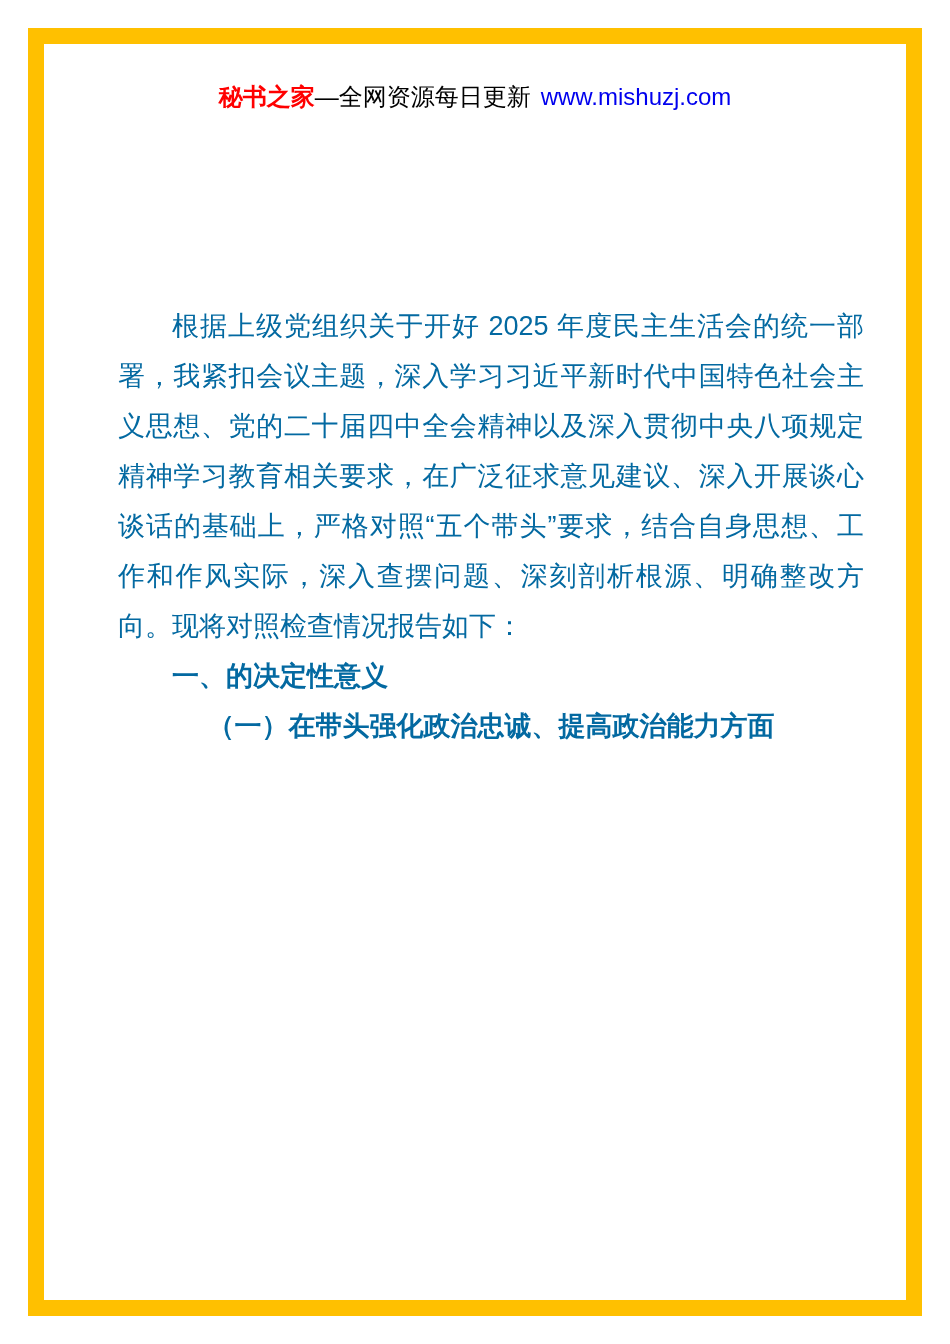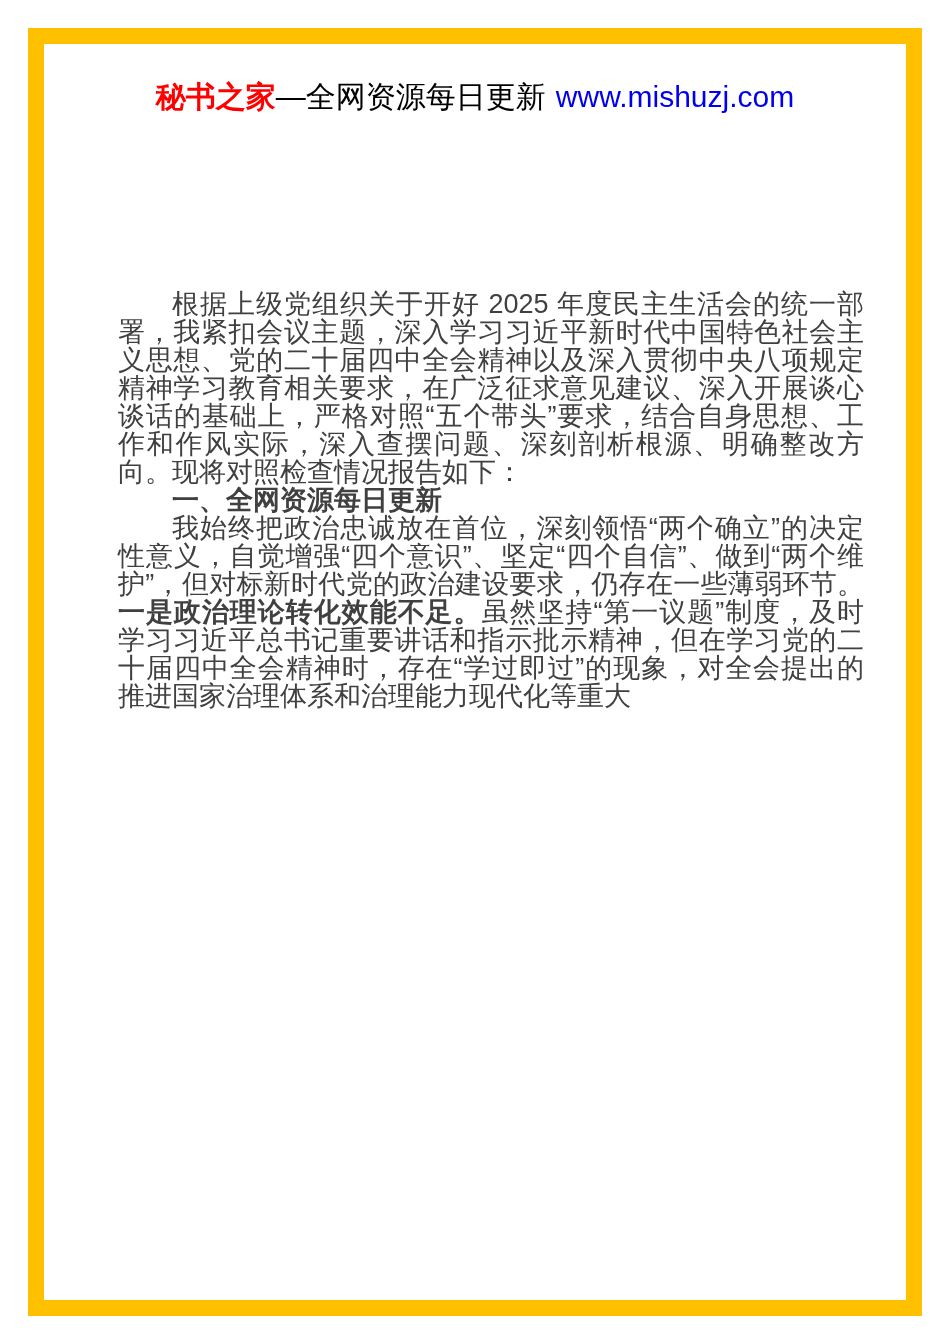--- a/index.html
+++ b/index.html
@@ -21,47 +21,47 @@
     left: 28px; top: 28px; right: 28px; bottom: 28px;
     border: 16px solid #FFC000;
     pointer-events: none;
   }
   
   .header-line {
     position: absolute;
     top: 82px; left: 0;
     width: 100%;
     text-align: center;
-    font-size: 30px;
+    font-size: 24px;
     line-height: 30px;
     white-space: nowrap;
   }
   .site-name { color: #FF0000; font-weight: bold; }
   .tagline   { color: #000000; }
   .site-url  { color: #0000EE; margin-left: 10px; }
   
   .doc-title {
     position: absolute;
     top: 160px; left: 90px;
     width: 770px;
     text-align: center;
     font-weight: bold;
     font-size: 38px;
     line-height: 49px;
     color: #000000;
   }
   
   .content {
     position: absolute;
-    top: 290px; left: 118px;
+    top: 301px; left: 118px;
     width: 746px;
     font-size: 27px;
-    line-height: 28px;
+    line-height: 50px;
     text-align: justify;
-    color: #404040;
+    color: #0369a1;
   }
   .content p { margin: 0; padding: 0; text-indent: 2em; }
   .content p.numbered-heading { font-weight: bold; }
   .content p.section-heading {
     font-weight: bold;
     text-indent: 0;
     text-align: center;
   }
   .content strong { font-weight: bold; }
 </style>
@@ -72,17 +72,17 @@
 
   <div class="page-border"></div>
 
   <div class="header-line">
     <span class="site-name">秘书之家</span><span class="tagline">—全网资源每日更新</span><span class="site-url">www.mishuzj.com</span>
   </div>
 
 
   <div class="content">
     <p>根据上级党组织关于开好 2025 年度民主生活会的统一部署，我紧扣会议主题，深入学习习近平新时代中国特色社会主义思想、党的二十届四中全会精神以及深入贯彻中央八项规定精神学习教育相关要求，在广泛征求意见建议、深入开展谈心谈话的基础上，严格对照“五个带头”要求，结合自身思想、工作和作风实际，深入查摆问题、深刻剖析根源、明确整改方向。现将对照检查情况报告如下：</p>
-    <p class="numbered-heading">一、全网资源每日更新</p>
-    <p><span>我始终把政治忠诚放在首位，深刻领悟“两个确立”的决定性意义，自觉增强“四个意识”、坚定“四个自信”、做到“两个维护”，但对标新时代党的政治建设要求，仍存在一些薄弱环节。</span><strong>一是政治理论转化效能不足。</strong><span>虽然坚持“第一议题”制度，及时学习习近平总书记重要讲话和指示批示精神，但在学习党的二十届四中全会精神时，存在“学过即过”的现象，对全会提出的推进国家治理体系和治理能力现代化等重大</span></p>
+    <p class="numbered-heading">一、的决定性意义</p>
+    <p class="section-heading">（一）在带头强化政治忠诚、提高政治能力方面</p>
   </div>
 
 </div>
 
 </body></html>

